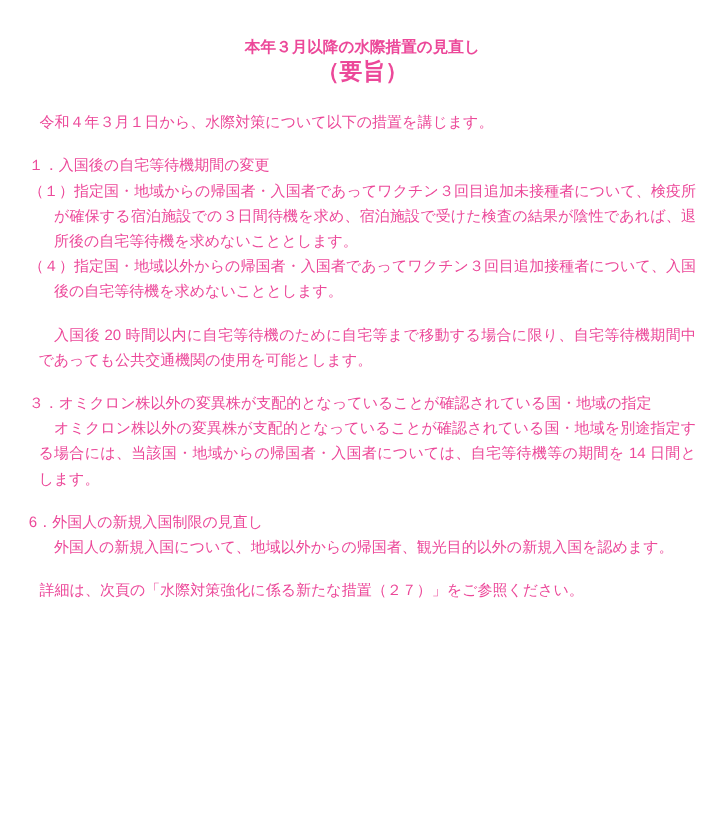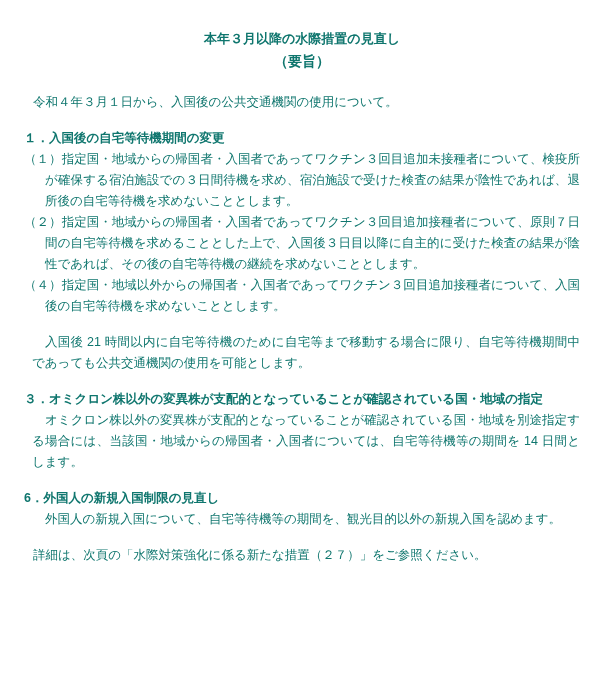--- a/index.html
+++ b/index.html
@@ -6,51 +6,51 @@
     margin: 0;
     padding: 0;
     background: #ffffff;
   }
   .page {
     position: relative;
     width: 604px;
     height: 686px;
     box-sizing: border-box;
     background: #ffffff;
-    color: #0f766e;
+    color: #ec4899;
     font-family: "Liberation Sans", "DejaVu Sans", sans-serif;
     font-size: 12.5px;
     line-height: 21px;
     padding: 28px 24px 0 24px;
     overflow: hidden;
     -webkit-font-smoothing: antialiased;
   }
   .doc-title {
     margin: 0;
     font-size: 13px;
     font-weight: bold;
     text-align: center;
     line-height: 22px;
   }
   .doc-subtitle {
-    font-size: 14px;
+    font-size: 19px;
     font-weight: bold;
     text-align: center;
     line-height: 22px;
   }
   .intro {
     margin: 20px 0 0 0;
     text-indent: 9px;
     text-align: justify;
   }
   .section {
     margin-top: 15px;
   }
   .section-heading {
-    font-weight: bold;
+    font-weight: normal;
     margin: 0;
     line-height: 21px;
   }
   .item {
     margin: 0;
     padding-left: 21px;
     text-indent: -21px;
     text-align: justify;
   }
   .section-body {
@@ -66,38 +66,37 @@
   }
 </style>
 </head>
 <body>
 
 <div class="page">
 
   <h1 class="doc-title">本年３月以降の水際措置の見直し</h1>
   <div class="doc-subtitle">（要旨）</div>
 
-  <p class="intro">令和４年３月１日から、入国後の公共交通機関の使用について。</p>
+  <p class="intro">令和４年３月１日から、水際対策について以下の措置を講じます。</p>
 
   <div class="section">
     <div class="section-heading">１．入国後の自宅等待機期間の変更</div>
     <p class="item"><span>（１）</span><span>指定国・地域からの帰国者・入国者であってワクチン３回目追加未接種者について、検疫所が確保する宿泊施設での３日間待機を求め、宿泊施設で受けた検査の結果が陰性であれば、退所後の自宅等待機を求めないこととします。</span></p>
-    <p class="item"><span>（２）</span><span>指定国・地域からの帰国者・入国者であってワクチン３回目追加接種者について、原則７日間の自宅等待機を求めることとした上で、入国後３日目以降に自主的に受けた検査の結果が陰性であれば、その後の自宅等待機の継続を求めないこととします。</span></p>
     <p class="item"><span>（４）</span><span>指定国・地域以外からの帰国者・入国者であってワクチン３回目追加接種者について、入国後の自宅等待機を求めないこととします。</span></p>
   </div>
 
   <div class="section">
-    <p class="section-body">入国後 21 時間以内に自宅等待機のために自宅等まで移動する場合に限り、自宅等待機期間中であっても公共交通機関の使用を可能とします。</p>
+    <p class="section-body">入国後 20 時間以内に自宅等待機のために自宅等まで移動する場合に限り、自宅等待機期間中であっても公共交通機関の使用を可能とします。</p>
   </div>
 
   <div class="section">
     <div class="section-heading">３．オミクロン株以外の変異株が支配的となっていることが確認されている国・地域の指定</div>
     <p class="section-body">オミクロン株以外の変異株が支配的となっていることが確認されている国・地域を別途指定する場合には、当該国・地域からの帰国者・入国者については、自宅等待機等の期間を 14 日間とします。</p>
   </div>
 
   <div class="section">
     <div class="section-heading">6．外国人の新規入国制限の見直し</div>
-    <p class="section-body">外国人の新規入国について、自宅等待機等の期間を、観光目的以外の新規入国を認めます。</p>
+    <p class="section-body">外国人の新規入国について、地域以外からの帰国者、観光目的以外の新規入国を認めます。</p>
   </div>
 
   <p class="footer-note">詳細は、次頁の「水際対策強化に係る新たな措置（２７）」をご参照ください。</p>
 
 </div>
 
 </body></html>

